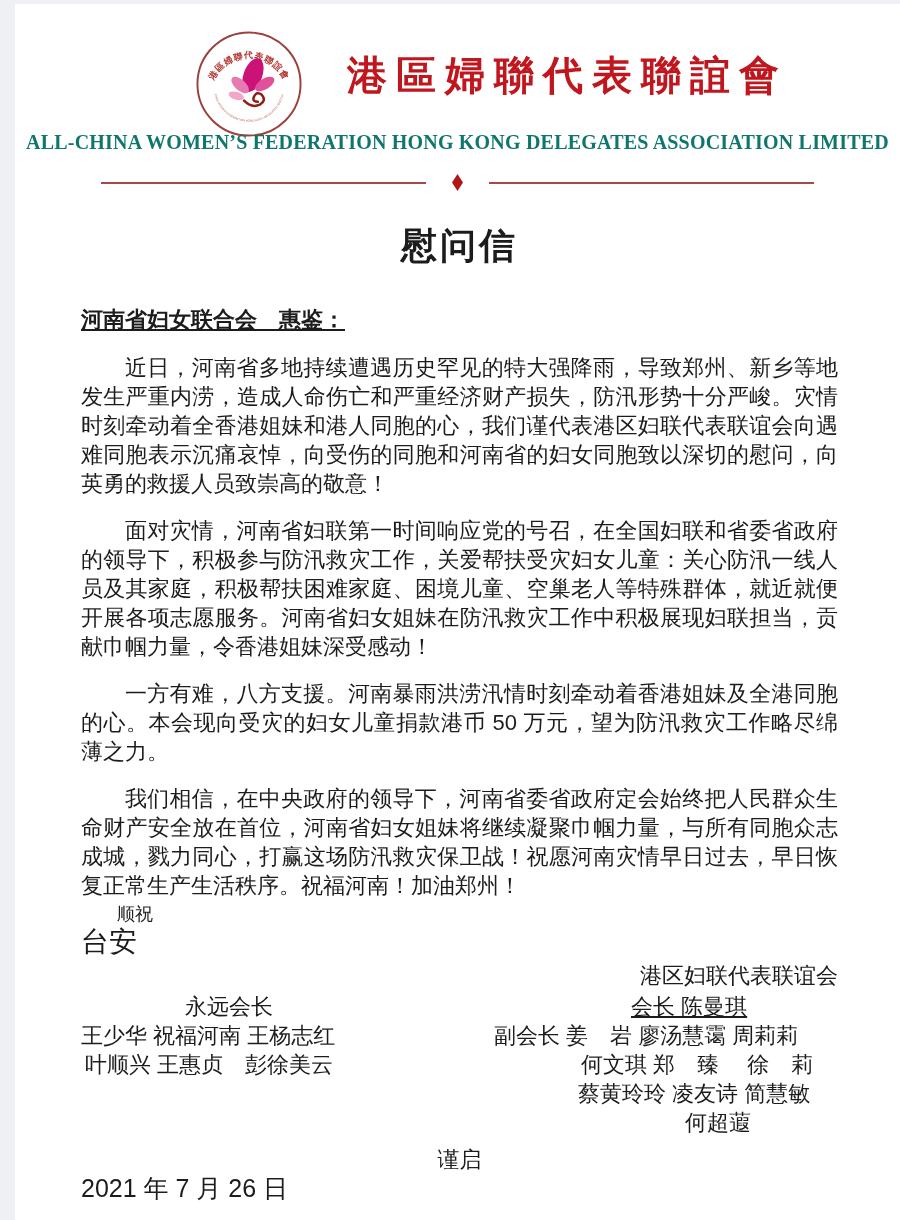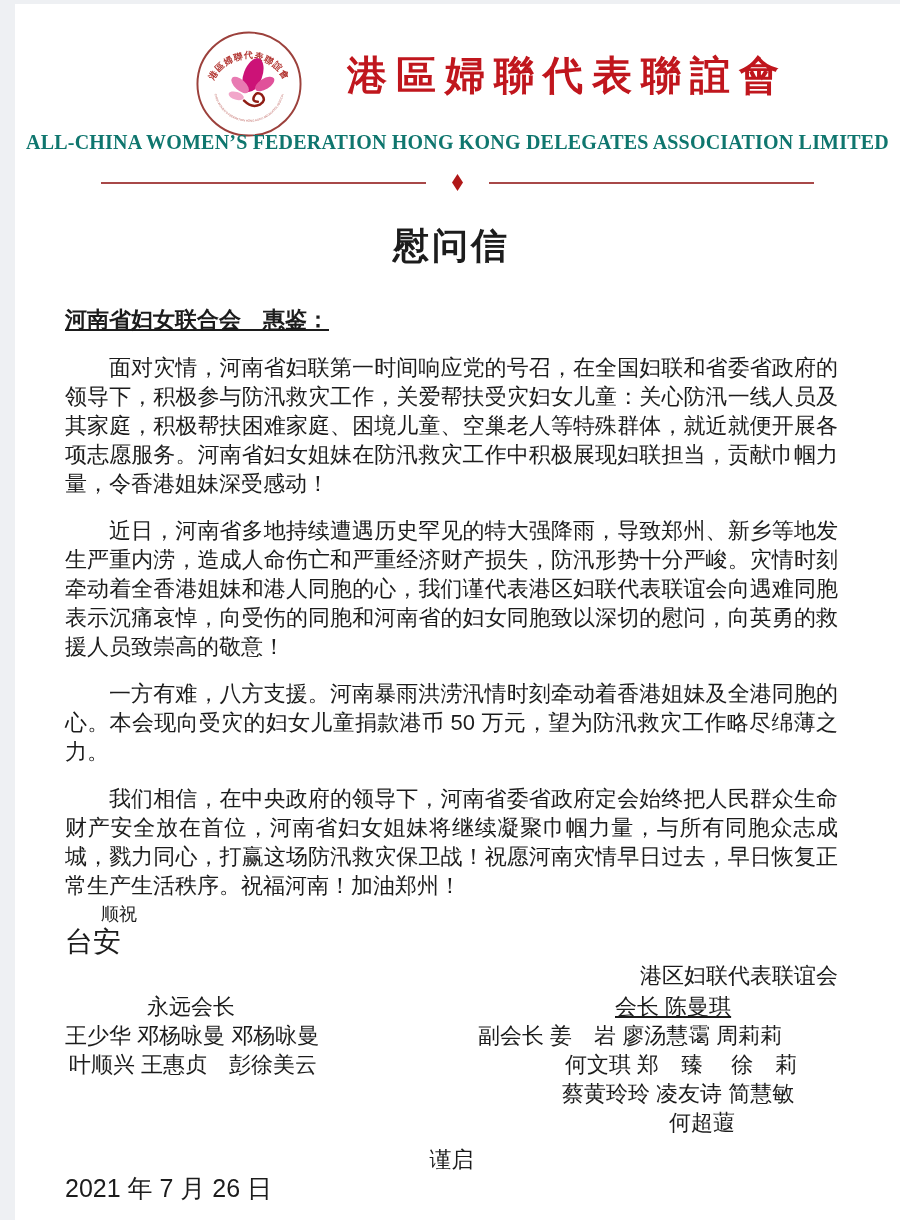--- a/index.html
+++ b/index.html
@@ -45,21 +45,21 @@
   .rule { position:absolute; left:0; top:170px; width:100%;
     display:flex; align-items:center; justify-content:center; }
   .rule .line { width:325px; height:2px; background:#a84848; }
   .rule .diamond {
     width:11px; height:17px; margin:0 26px;
     background:#b01818;
     clip-path:polygon(50% 0, 100% 50%, 50% 100%, 0 50%);
   }
 
   
-  .content { padding:0 62px 0 50px; }
+  .content { padding:0 62px 0 50px;margin-left:16px; }
   .letter-title {
     text-align:center;
     font-size:36px; font-weight:bold;
     letter-spacing:3px;
     margin-top:18px;
   }
   .salutation {
     font-size:22px; font-weight:bold;
     margin-top:34px;
     text-decoration:underline;
@@ -70,21 +70,21 @@
     text-align:justify;
     text-indent:2em;
     margin-top:18px;
   }
   .closing-wish { font-size:18px; line-height:28px; text-indent:2em; }
   .closing-word { font-size:28px; line-height:28px; }
 
   
   .sig { position:relative; height:182px; margin-top:6px; font-size:22px; line-height:28px; }
   .sig .org { position:absolute; left:0; top:0; width:100%; text-align:right; }
-  .sig .l-title { position:absolute; left:82px;  top:31px;text-align:right; }
+  .sig .l-title { position:absolute; left:104px;  top:31px;text-align:right; }
   .sig .l-row1  { position:absolute; left:0;     top:60px; }
   .sig .l-row2  { position:absolute; left:4px;   top:89px; }
   .sig .r-row0  { position:absolute; left:550px; top:31px;text-decoration:underline; }
   .sig .r-row1  { position:absolute; left:413px; top:60px; }
   .sig .r-row2  { position:absolute; left:500px; top:89px; }
   .sig .r-row3  { position:absolute; left:497px; top:118px; }
   .sig .r-row4  { position:absolute; left:604px; top:147px; }
   .sig-closing { text-align:center; font-size:22px; line-height:28px; margin-top:2px; }
   .sig-date    { text-align:left; font-size:25px; line-height:28px; }
 </style>
@@ -120,32 +120,32 @@
       <div class="line"></div>
       <div class="diamond"></div>
       <div class="line"></div>
     </div>
   </div>
 
   <div class="content">
     <div class="letter-title">慰问信</div>
     <div class="salutation">河南省妇女联合会　惠鉴：</div>
 
+    <p class="para">近日，河南省多地持续遭遇历史罕见的特大强降雨，导致郑州、新乡等地发生严重内涝，造成人命伤亡和严重经济财产损失，防汛形势十分严峻。灾情时刻牵动着全香港姐妹和港人同胞的心，我们谨代表港区妇联代表联谊会向遇难同胞表示沉痛哀悼，向受伤的同胞和河南省的妇女同胞致以深切的慰问，向英勇的救援人员致崇高的敬意！</p>
     <p class="para">面对灾情，河南省妇联第一时间响应党的号召，在全国妇联和省委省政府的领导下，积极参与防汛救灾工作，关爱帮扶受灾妇女儿童：关心防汛一线人员及其家庭，积极帮扶困难家庭、困境儿童、空巢老人等特殊群体，就近就便开展各项志愿服务。河南省妇女姐妹在防汛救灾工作中积极展现妇联担当，贡献巾帼力量，令香港姐妹深受感动！</p>
-    <p class="para">近日，河南省多地持续遭遇历史罕见的特大强降雨，导致郑州、新乡等地发生严重内涝，造成人命伤亡和严重经济财产损失，防汛形势十分严峻。灾情时刻牵动着全香港姐妹和港人同胞的心，我们谨代表港区妇联代表联谊会向遇难同胞表示沉痛哀悼，向受伤的同胞和河南省的妇女同胞致以深切的慰问，向英勇的救援人员致崇高的敬意！</p>
     <p class="para">一方有难，八方支援。河南暴雨洪涝汛情时刻牵动着香港姐妹及全港同胞的心。本会现向受灾的妇女儿童捐款港币 50 万元，望为防汛救灾工作略尽绵薄之力。</p>
     <p class="para">我们相信，在中央政府的领导下，河南省委省政府定会始终把人民群众生命财产安全放在首位，河南省妇女姐妹将继续凝聚巾帼力量，与所有同胞众志成城，戮力同心，打赢这场防汛救灾保卫战！祝愿河南灾情早日过去，早日恢复正常生产生活秩序。祝福河南！加油郑州！</p>
 
     <div class="closing-wish">顺祝</div>
     <div class="closing-word">台安</div>
 
     <div class="sig">
       <div class="org">港区妇联代表联谊会</div>
       <div class="l-title">永远会长</div>
-      <div class="l-row1">王少华 邓杨咏曼 邓杨咏曼</div>
+      <div class="l-row1">王少华 祝福河南 王杨志红</div>
       <div class="l-row2">叶顺兴 王惠贞　彭徐美云</div>
       <div class="r-row0">会长 陈曼琪</div>
       <div class="r-row1">副会长 姜　岩 廖汤慧霭 周莉莉</div>
       <div class="r-row2">何文琪 郑　臻　 徐　莉</div>
       <div class="r-row3">蔡黄玲玲 凌友诗 简慧敏</div>
       <div class="r-row4">何超蕸</div>
     </div>
     <div class="sig-closing">谨启</div>
     <div class="sig-date">2021 年 7 月 26 日</div>
   </div>

